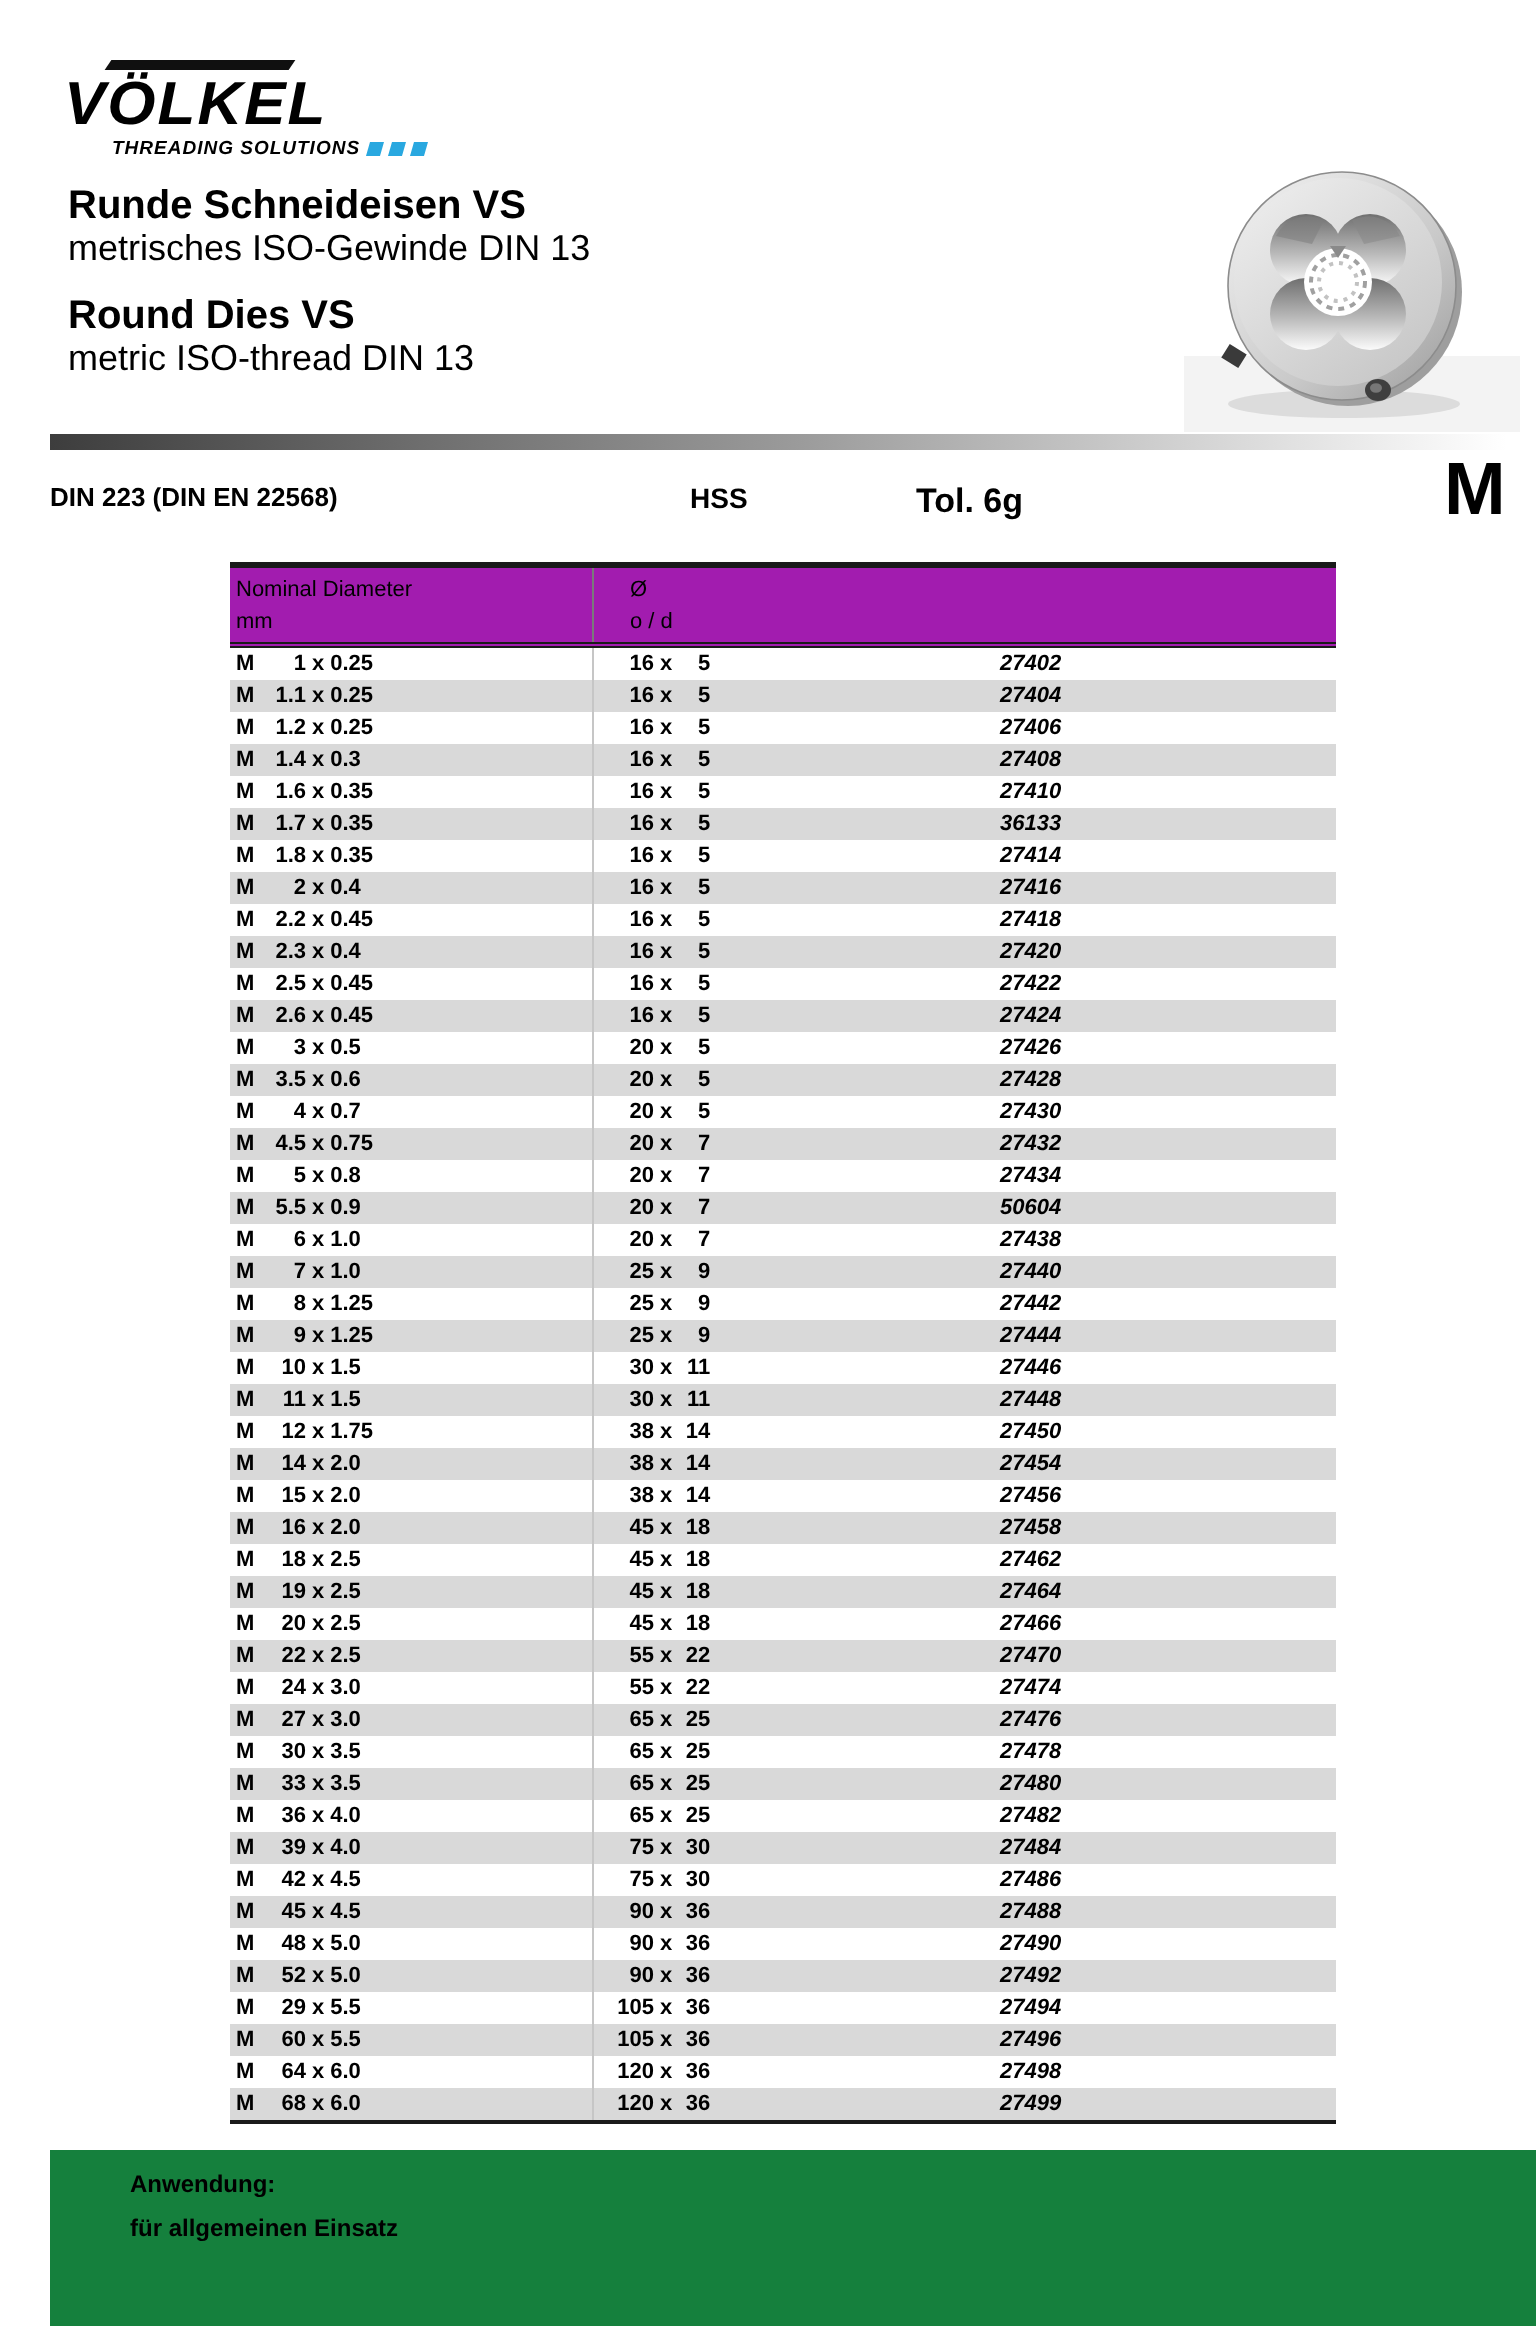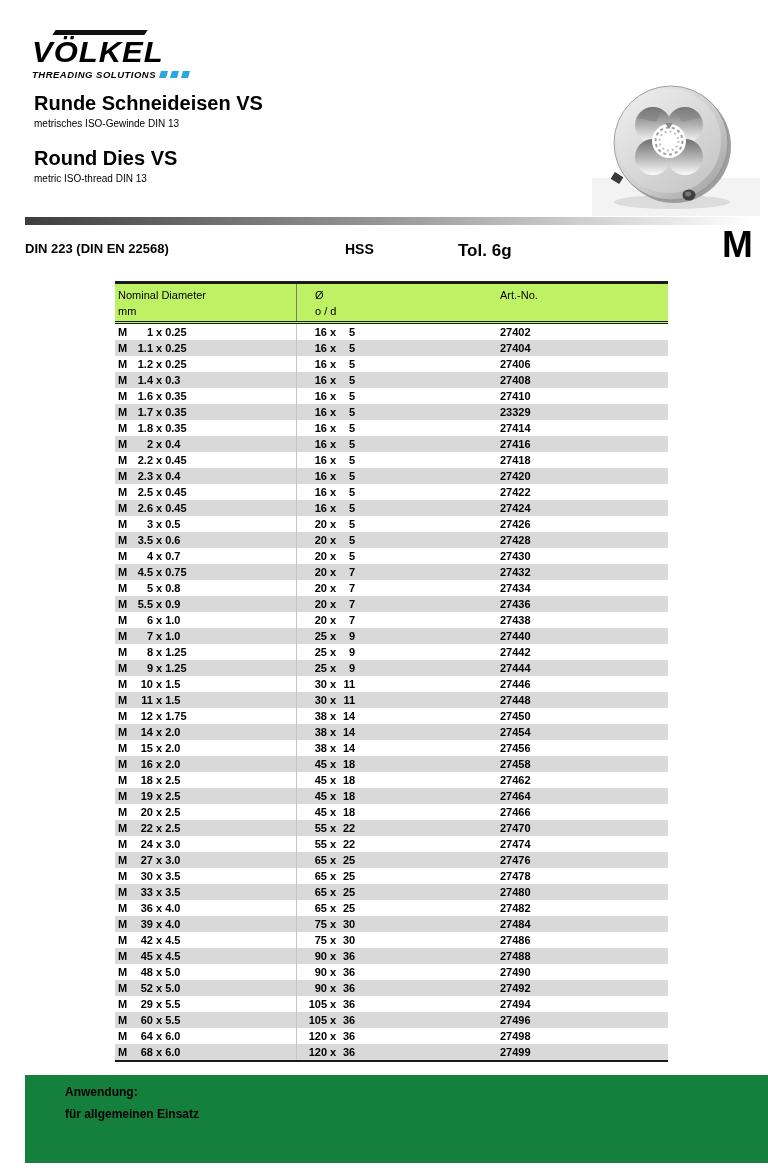--- a/index.html
+++ b/index.html
@@ -4,50 +4,50 @@
 <style>
   html,body{margin:0;padding:0;}
   body{
     width:768px;height:1176px;position:relative;background:#ffffff;
     font-family:"Liberation Sans",sans-serif;color:#000;overflow:hidden;
   }
   
   .logo{position:absolute;left:32px;top:30px;}
   .logo-bar{width:92px;height:5px;background:#101010;transform:skewX(-34deg);margin-left:22px;}
   .logo-word{font-size:31px;font-weight:bold;font-style:italic;letter-spacing:1px;line-height:1.05;margin-top:1px;transform:scaleY(0.98);}
-  .logo-subrow{display:flex;align-items:center;gap:4px;margin-left:0;margin-top:0px;}
+  .logo-subrow{display:flex;align-items:center;gap:4px;margin-left:24px;margin-top:0px;}
   .logo-tag{font-size:9.5px;font-weight:bold;font-style:italic;letter-spacing:0.5px;}
   .sq{width:7px;height:7px;transform:skewX(-16deg);display:inline-block;}
   
   .t-de{position:absolute;left:34px;top:92px;}
   .t-en{position:absolute;left:34px;top:147px;}
   .t-big{font-size:20px;font-weight:bold;line-height:22px;}
-  .t-sub{font-size:10px;line-height:20px;}
+  .t-sub{font-size:18px;line-height:20px;}
   
   .die{position:absolute;left:592px;top:82px;width:168px;height:134px;}
   
   .rule{position:absolute;left:25px;top:217px;width:743px;height:8px;
         background:linear-gradient(to right,#3d3d3d 0%,#6e6e6e 25%,#9a9a9a 50%,#cfcfcf 75%,#ffffff 98%);}
   
   .din{position:absolute;left:25px;top:241px;font-size:13px;font-weight:bold;}
   .hss{position:absolute;left:345px;top:241px;font-size:14px;font-weight:bold;}
   .tol{position:absolute;left:458px;top:241px;font-size:17px;font-weight:bold;}
   .bigm{position:absolute;left:722px;top:226px;font-size:37px;font-weight:bold;line-height:1;}
   
   .tbl{position:absolute;left:115px;top:281px;width:553px;font-size:11px;}
-  .thead{display:flex;background:#bef264;border-top:3px solid #1a1a1a;border-bottom:3px double #1a1a1a;}
+  .thead{display:flex;background:#a21caf;border-top:3px solid #1a1a1a;border-bottom:3px double #1a1a1a;}
   .th1{width:182px;box-sizing:border-box;border-right:1px solid #7a7a7a;padding:3px 0 2px 3px;line-height:16px;}
   .th2{width:203px;box-sizing:border-box;padding:3px 0 2px 18px;line-height:16px;}
   .th3{flex:1;padding:3px 0 2px 0;line-height:16px;}
   .tbody{border-bottom:2px solid #1a1a1a;}
   .tr{display:flex;height:16px;line-height:16px;font-weight:bold;}
   .tr.alt{background:#d9d9d9;}
   .c1{width:182px;box-sizing:border-box;border-right:1px solid #c6c6c6;display:flex;padding-left:3px;}
   .c2{width:203px;box-sizing:border-box;display:flex;padding-left:2px;}
-  .c3{flex:1;}
+  .c3{flex:1;font-style:italic;}
   .m-pre{width:14px;text-align:left;}
   .sz{width:21px;text-align:right;}
   .xsep{padding:0 3px;}
   .od{width:28px;text-align:right;}
   .oh{width:16px;text-align:right;}
   
   .foot{position:absolute;left:25px;top:1075px;width:765px;height:88px;background:#15803d;}
   .f-col{position:absolute;top:9px;font-size:12px;line-height:16px;}
   .f-de{left:40px;}
   .f-en{left:370px;}
@@ -128,21 +128,20 @@
 <div class="tbl">
   <div class="thead">
     <div class="th1">
       <div>Nominal Diameter</div>
       <div>mm</div>
     </div>
     <div class="th2">
       <div>Ø</div>
       <div>o / d</div>
     </div>
-    <div class="th3">Art.-No.</div>
   </div>
   <div class="tbody" id="rows">
       <div class="tr">
         <div class="c1">
           <span class="m-pre">M</span>
           <span class="sz">1</span>
           <span class="xsep">x</span>
           <span class="p">0.25</span>
         </div>
         <div class="c2">
@@ -213,21 +212,21 @@
           <span class="m-pre">M</span>
           <span class="sz">1.7</span>
           <span class="xsep">x</span>
           <span class="p">0.35</span>
         </div>
         <div class="c2">
           <span class="od">16</span>
           <span class="xsep">x</span>
           <span class="oh">5</span>
         </div>
-        <div class="c3">23329</div>
+        <div class="c3">36133</div>
       </div>
       <div class="tr">
         <div class="c1">
           <span class="m-pre">M</span>
           <span class="sz">1.8</span>
           <span class="xsep">x</span>
           <span class="p">0.35</span>
         </div>
         <div class="c2">
           <span class="od">16</span>
@@ -381,21 +380,21 @@
           <span class="m-pre">M</span>
           <span class="sz">5.5</span>
           <span class="xsep">x</span>
           <span class="p">0.9</span>
         </div>
         <div class="c2">
           <span class="od">20</span>
           <span class="xsep">x</span>
           <span class="oh">7</span>
         </div>
-        <div class="c3">27436</div>
+        <div class="c3">50604</div>
       </div>
       <div class="tr">
         <div class="c1">
           <span class="m-pre">M</span>
           <span class="sz">6</span>
           <span class="xsep">x</span>
           <span class="p">1.0</span>
         </div>
         <div class="c2">
           <span class="od">20</span>

